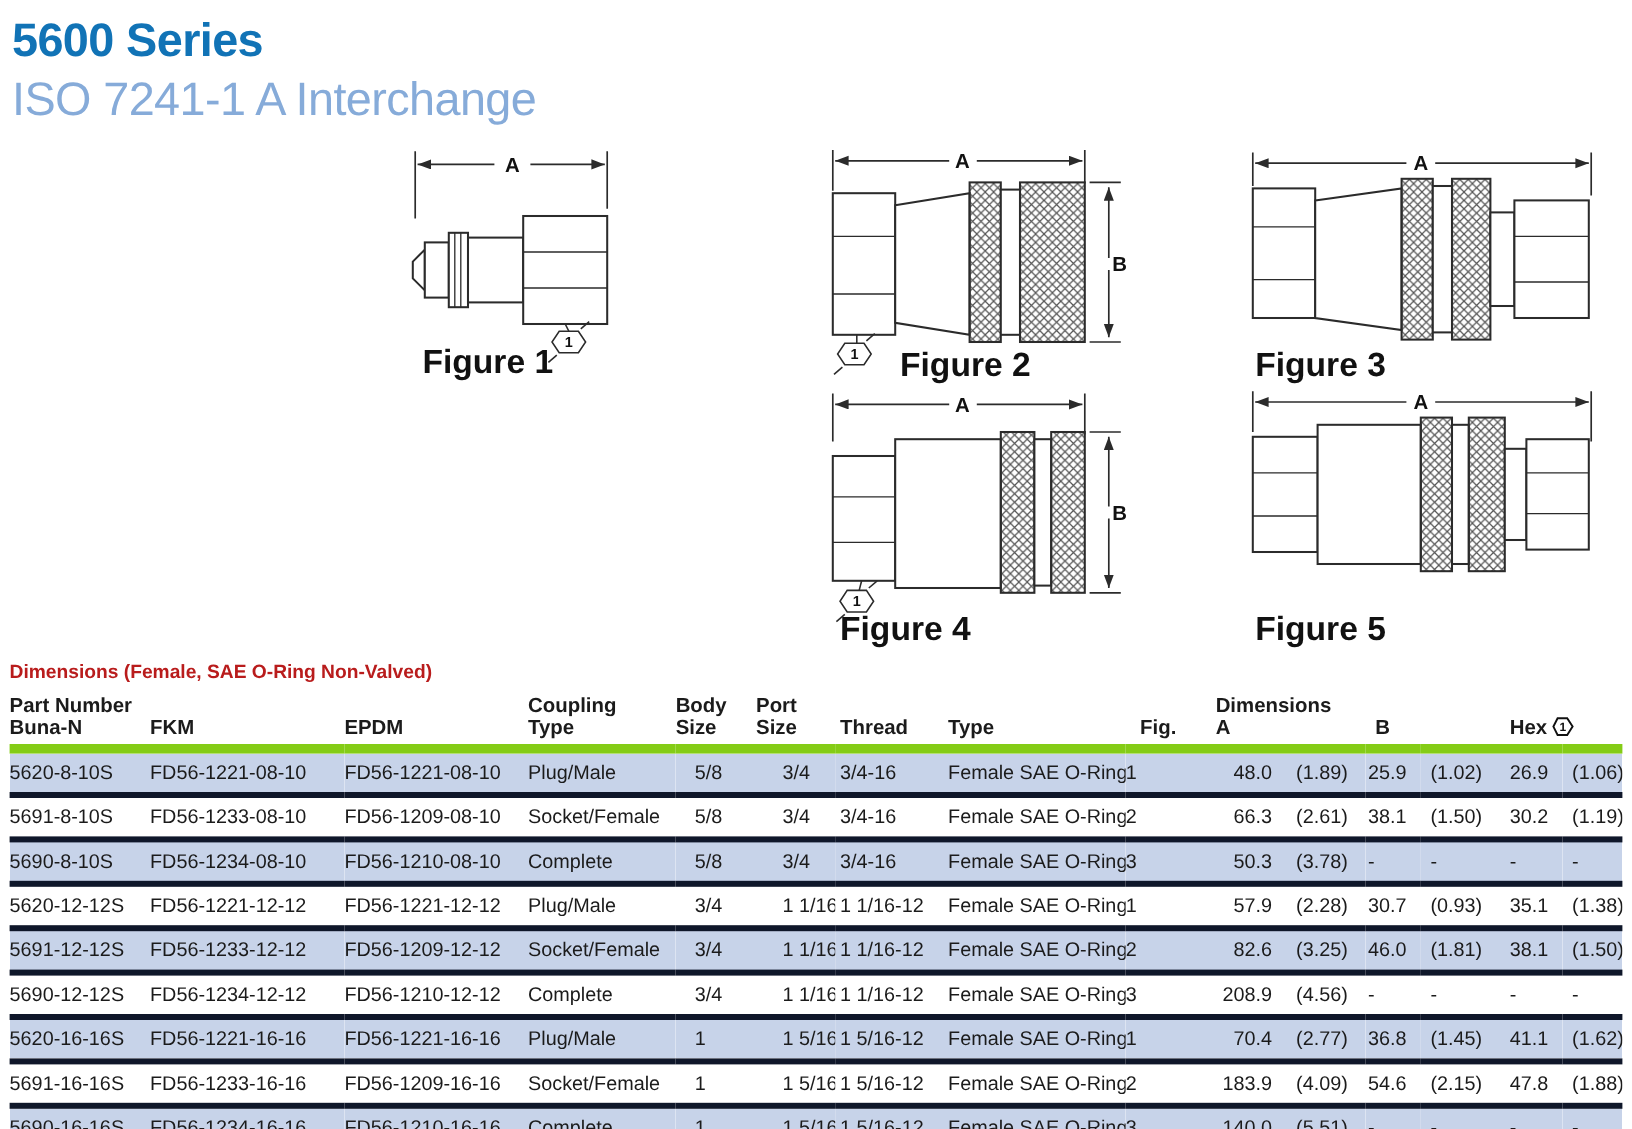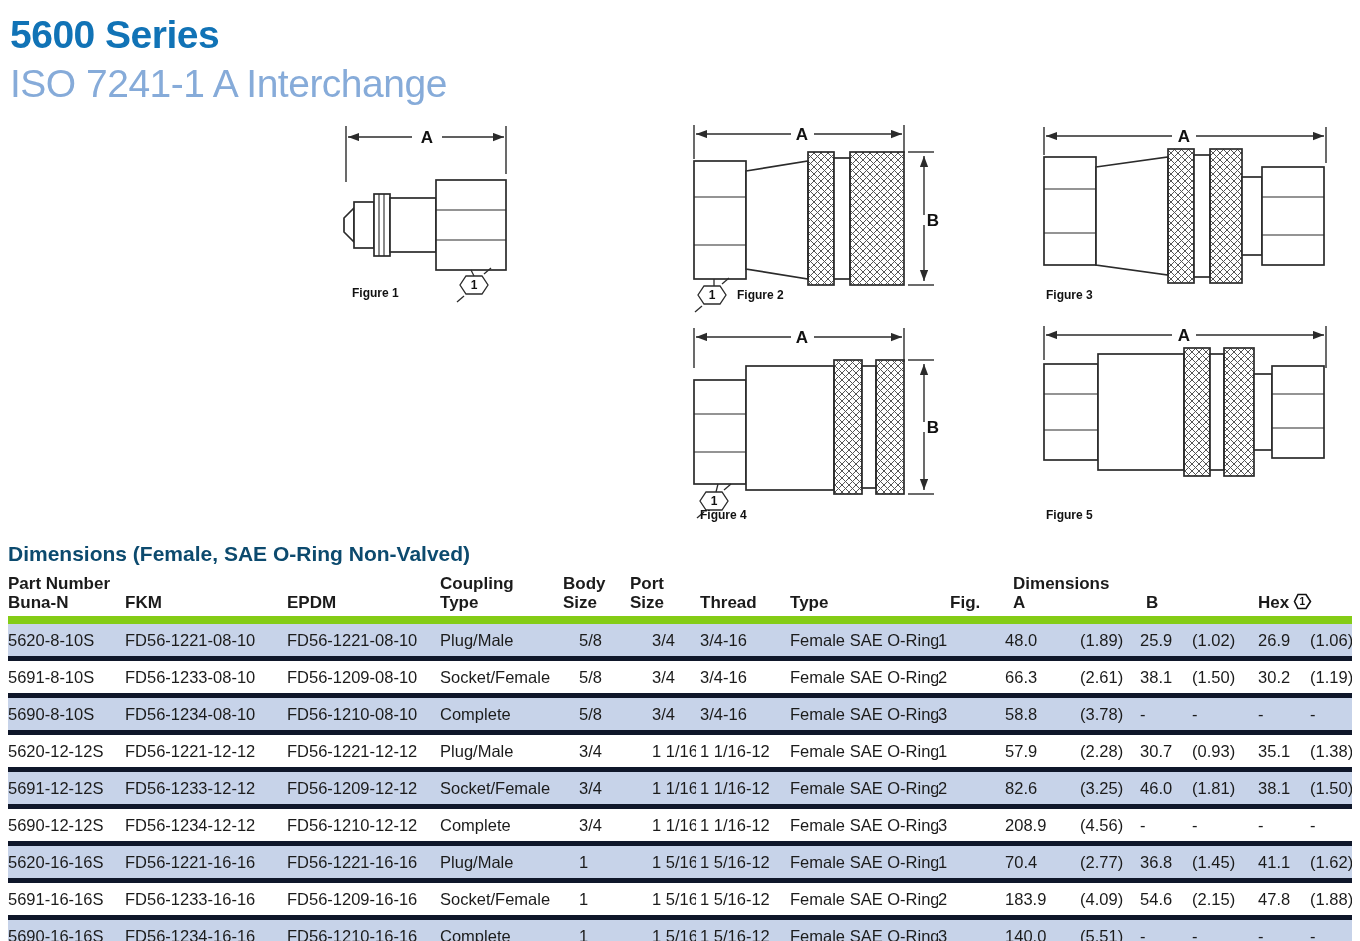--- a/index.html
+++ b/index.html
@@ -7,46 +7,46 @@
   .page{position:relative;width:1300px;height:941px;background:#fff;}
 
   
   header{padding:12px 0 0 10px;height:100px;}
   .title1{font-size:39px;font-weight:700;color:#1173b6;line-height:46px;letter-spacing:-0.5px;}
   .title2{font-size:39px;font-weight:400;color:#86abd9;line-height:52px;letter-spacing:-0.5px;}
 
   
   .figures{position:relative;height:424px;}
   .fig-block{position:absolute;}
-  .fig-label{position:absolute;font-size:12px;font-weight:700;color:#111;white-space:nowrap;}
+  .fig-label{position:absolute;font-size:28px;font-weight:700;color:#111;white-space:nowrap;}
   svg{display:block;}
   svg text{font-family:"Liberation Sans",sans-serif;}
   .dimtxt{font-size:17px;font-weight:700;fill:#111;}
   .callout-num{font-size:12px;font-weight:700;fill:#111;}
 
   
   .dims{margin:0 8px;}
-  .section-title{font-size:21px;font-weight:700;color:#0c4a6e;margin:6px 0 8px 0;}
+  .section-title{font-size:16px;font-weight:700;color:#b91c1c;margin:16px 0 8px 0;}
   table{border-collapse:collapse;table-layout:fixed;width:1344px;}
   th,td{padding:0;font-size:16.5px;white-space:nowrap;overflow:hidden;}
   thead th{font-size:17px;font-weight:700;text-align:left;vertical-align:bottom;line-height:19px;}
   tr.h2 th{border-bottom:8px solid #84cc16;padding-bottom:4px;}
   tr.units th{height:32px;vertical-align:middle;font-size:16.5px;}
   tbody td{height:32px;vertical-align:middle;}
   tbody tr{border-top:5px solid #0f172a;}
   tbody tr:last-child{border-bottom:1px solid #3c3c3c;}
   tbody tr:nth-child(odd){background:#c7d3e9;}
 
   .padl4{padding-left:4px;}
   .padl8{padding-left:8px;}
   .padl12{padding-left:12px;}
   td.col-body_size{padding-left:16px;}
   td.col-port_size{padding-left:22px;}
   td.col-thread{padding-left:4px;}
-  td.col-a_mm{text-align:left;padding-right:0;margin-top:44px;}
+  td.col-a_mm{text-align:right;padding-right:0;margin-top:44px;}
   th.unit-a-mm{text-align:right;padding-right:14px;}
   td.col-a_in,th.unit-a-in{padding-left:20px;}
   td.col-b_mm,th.unit-b-mm{padding-left:2px;}
   td.col-b_in,th.unit-b-in{padding-left:8px;}
   td.col-hex_mm,th.unit-hex-mm{padding-left:8px;}
   td.col-hex_in,th.unit-hex-in{padding-left:8px;}
 
   
   col.c-buna{width:117px;}  col.c-fkm{width:162px;}  col.c-epdm{width:153px;}
   col.c-coupling{width:123px;} col.c-body{width:67px;} col.c-port{width:66px;}
@@ -135,21 +135,21 @@
         </g>
         <text x="245" y="101" text-anchor="middle" class="dimtxt">B</text>
         <g stroke="#2b2b2b" stroke-width="1.3" fill="none">
           <path d="M26,154 L26,161"></path>
           <polygon points="16,161 32,161 38,170 32,179 16,179 10,170"></polygon>
           <path d="M34,159 L41,153"></path>
             <path d="M14,181 L7,187"></path>
         </g>
         <text x="24" y="174" text-anchor="middle" class="callout-num">1</text>
       </svg>
-      <div class="fig-label" style="left:49px;top:163px;">Figure 2</div>
+      <div class="fig-label" style="left:62px;top:163px;">Figure 2</div>
     </div>
 
     <div class="fig-block" style="left:1038px;top:13px;width:298px;height:192px;">
       <svg width="298" height="162" viewBox="0 0 298 162">
         <defs>
           <marker id="m3" markerWidth="10" markerHeight="8" refX="8" refY="3" orient="auto">
               <path d="M0,0 L8,3 L0,6 z" fill="#2b2b2b"></path>
             </marker>
           <pattern id="k3" width="7" height="7" patternUnits="userSpaceOnUse">
               <path d="M0,0 L7,7 M7,0 L0,7" stroke="#555" stroke-width="1" fill="none"></path>
@@ -341,21 +341,21 @@
           <tr>
             <td class="col-buna">5690-8-10S</td>
             <td class="col-fkm">FD56-1234-08-10</td>
             <td class="col-epdm">FD56-1210-08-10</td>
             <td class="col-coupling_type">Complete</td>
             <td class="col-body_size">5/8</td>
             <td class="col-port_size">3/4</td>
             <td class="col-thread">3/4-16</td>
             <td class="col-type">Female SAE O-Ring</td>
             <td class="col-fig">3</td>
-            <td class="col-a_mm">58.8</td>
+            <td class="col-a_mm">50.3</td>
             <td class="col-a_in">(3.78)</td>
             <td class="col-b_mm">-</td>
             <td class="col-b_in">-</td>
             <td class="col-hex_mm">-</td>
             <td class="col-hex_in">-</td>
           </tr>
           <tr>
             <td class="col-buna">5620-12-12S</td>
             <td class="col-fkm">FD56-1221-12-12</td>
             <td class="col-epdm">FD56-1221-12-12</td>

